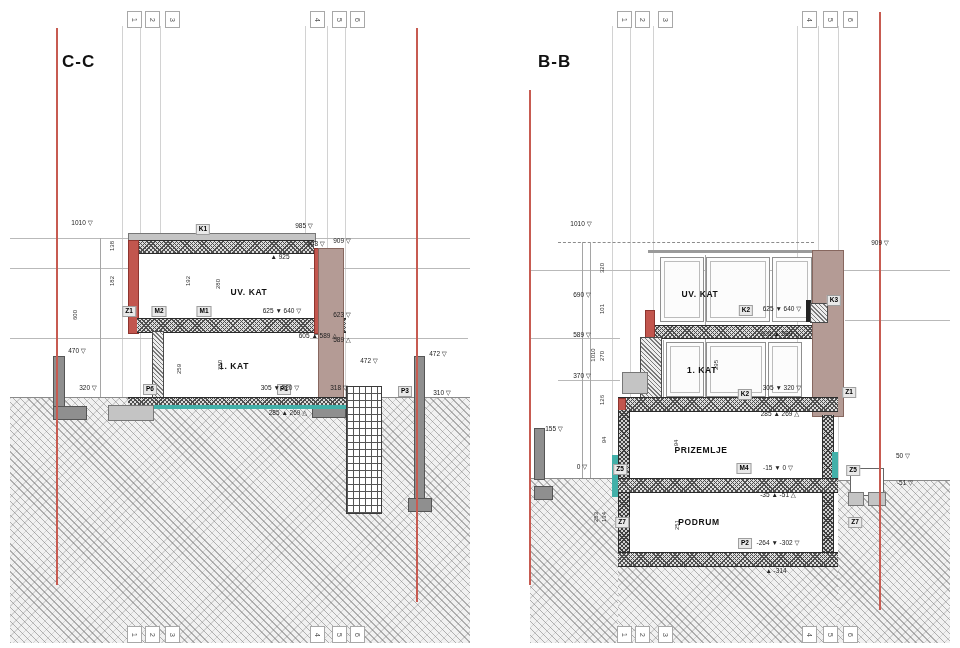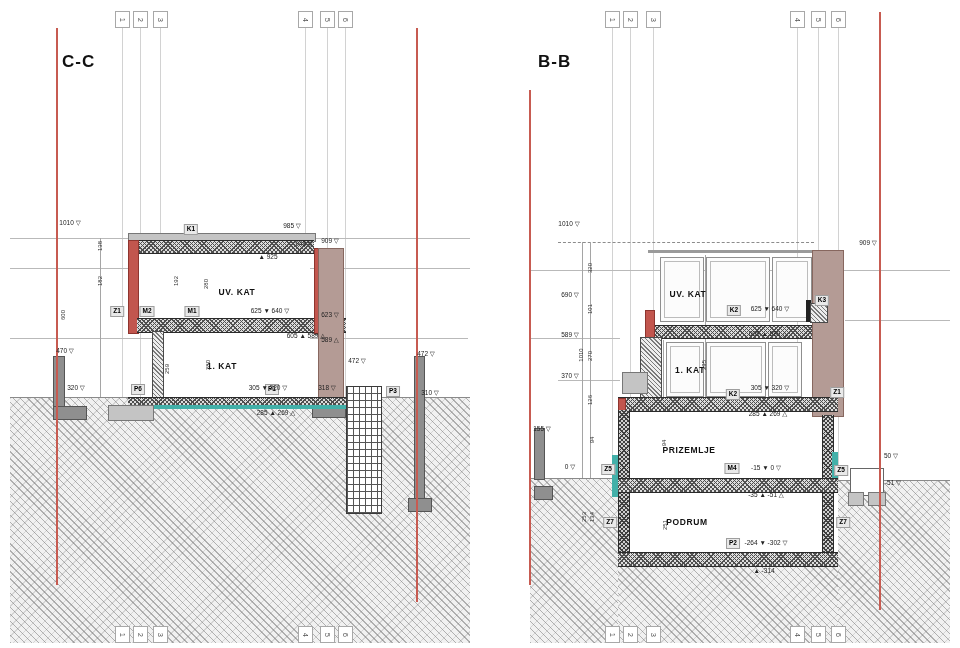--- a/index.html
+++ b/index.html
@@ -141,21 +141,21 @@
   <div class="grey" style="left:534px;top:486px;width:17px;height:12px;"></div>
   <div class="chan" style="left:850px;top:468px;width:32px;height:26px;"></div>
   <div class="ltgrey" style="left:848px;top:492px;width:14px;height:12px;"></div>
   <div class="ltgrey" style="left:868px;top:492px;width:16px;height:12px;"></div>
 
   <div class="redline" style="left:56px;top:28px;height:557px;"></div>
   <div class="redline" style="left:416px;top:28px;height:574px;"></div>
   <div class="redline" style="left:529px;top:90px;height:495px;"></div>
   <div class="redline" style="left:879px;top:12px;height:598px;"></div>
 
-  <div id="ann" class="abs" style="left:0;top:0;width:932px;height:648px;">
+  <div id="ann" class="abs" style="left:12px;top:0;width:932px;height:648px;">
       <span class="ann chip" style="left: 191px; top: 224px;">K1</span>
       <span class="ann chip" style="left: 117px; top: 306px;">Z1</span>
       <span class="ann chip" style="left: 147px; top: 306px;">M2</span>
       <span class="ann chip" style="left: 192px; top: 306px;">M1</span>
       <span class="ann chip" style="left: 138px; top: 384px;">P6</span>
       <span class="ann chip" style="left: 272px; top: 384px;">P1</span>
       <span class="ann chip" style="left: 393px; top: 386px;">P3</span>
       <span class="ann room" style="left: 237px; top: 288px;">UV. KAT</span>
       <span class="ann room" style="left: 222px; top: 362px;">1. KAT</span>
       <span class="ann level" style="left: 70px; top: 220px;">1010 ▽</span>

